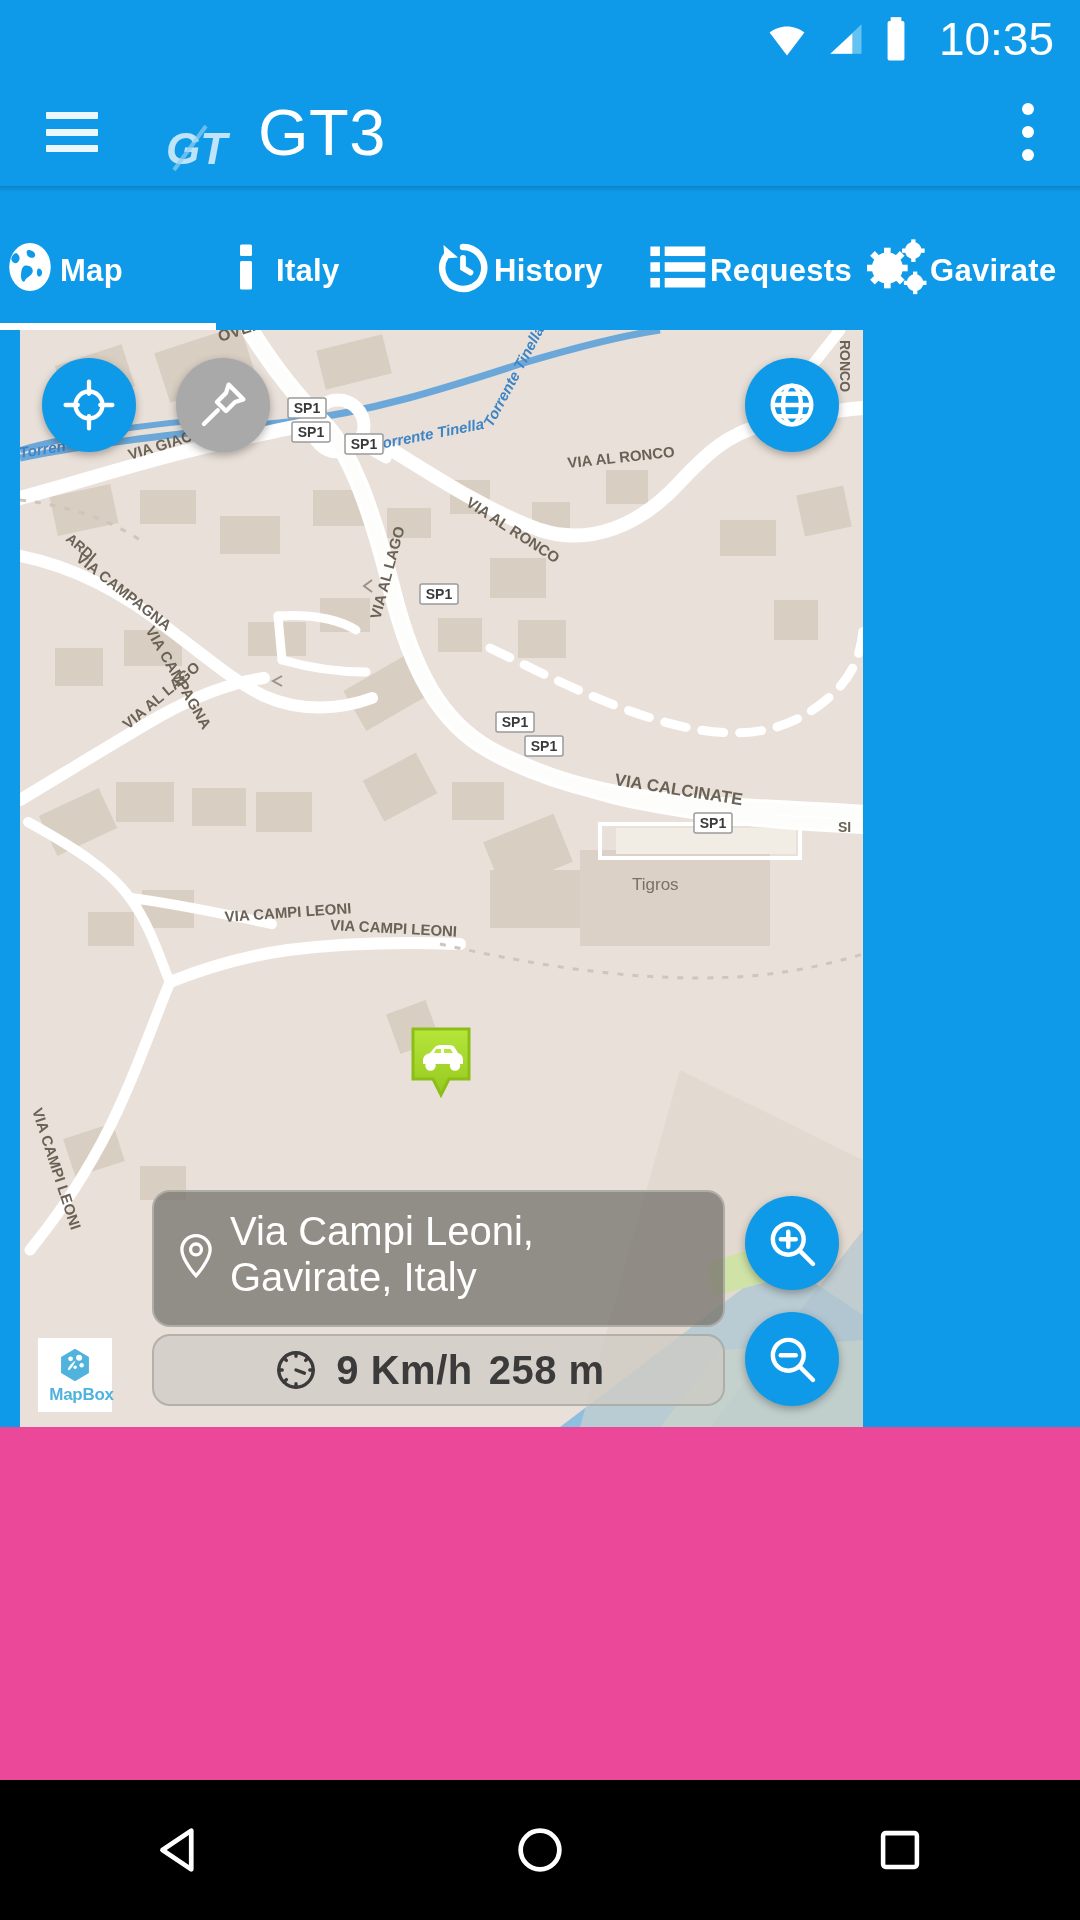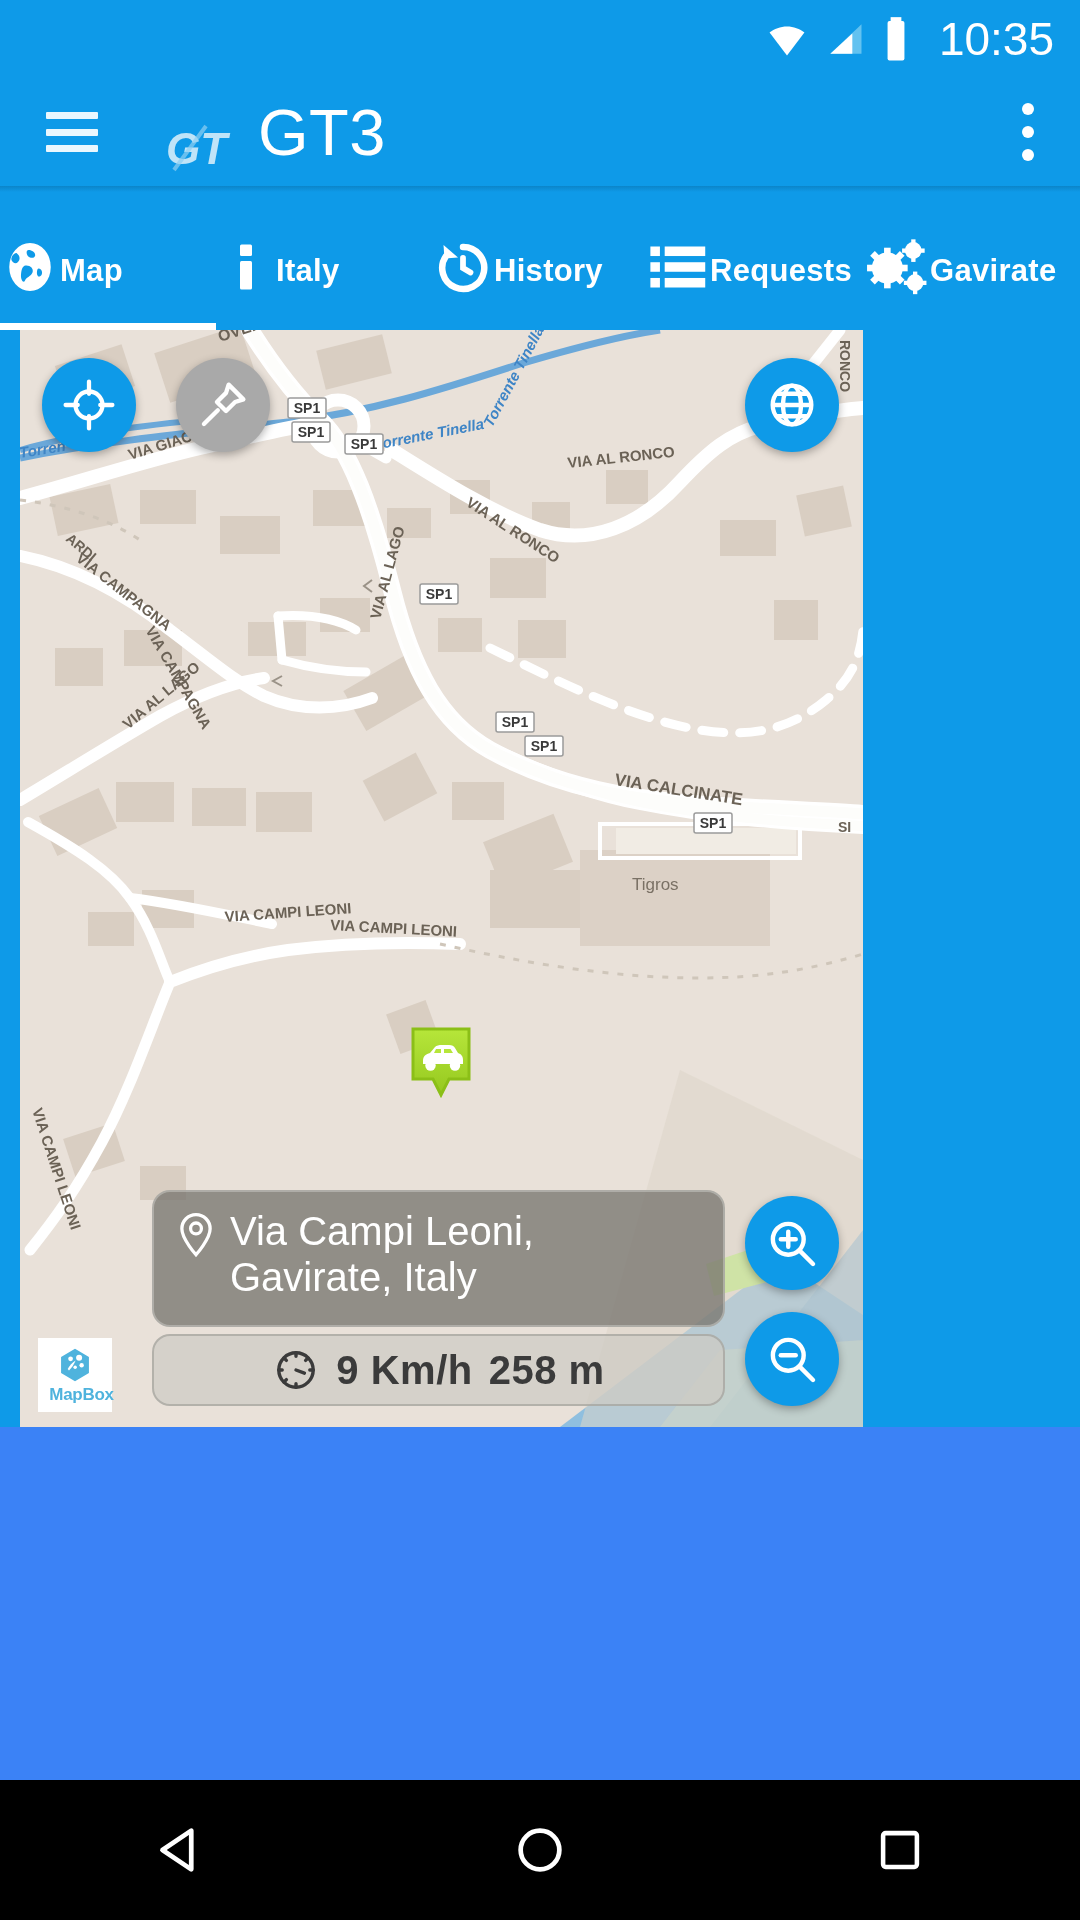--- a/index.html
+++ b/index.html
@@ -1,19 +1,19 @@
 <!DOCTYPE html>
 <html><head>
 <meta charset="utf-8">
 <style>
   * { margin:0; padding:0; box-sizing:border-box; }
   html,body { width:1080px; height:1920px; background:#000; }
   body { font-family:"Liberation Sans", sans-serif; overflow:hidden; }
 
-  #screen { position:relative; width:1080px; height:1920px; background:#3b82f6; overflow:hidden; }
+  #screen { position:relative; width:1080px; height:1920px; background:#ec4899; overflow:hidden; }
 
   
   .statusbar{
     position:absolute; top:0; left:0; width:1080px; height:78px;
     background:#0e9ae8; display:flex; align-items:center; justify-content:flex-end;
     padding-right:26px;
   }
   .sb-icons{ display:flex; align-items:center; gap:14px; }
   .sb-clock{ color:#fff; font-size:46px; font-weight:400; letter-spacing:0px; margin-left:14px;
              font-family:"Liberation Sans", sans-serif; }
@@ -65,21 +65,21 @@
   #fab-locate{ left:42px;  top:358px; width:94px; height:94px; }
   #fab-pin   { left:176px; top:358px; width:94px; height:94px; }
   #fab-globe { left:745px; top:358px; width:94px; height:94px; }
   #fab-zin   { left:745px; top:1196px; width:94px; height:94px; }
   #fab-zout  { left:745px; top:1312px; width:94px; height:94px; }
 
   
   .addrbar{
     position:absolute; left:152px; top:1190px; width:573px; min-height:114px;
     background:rgba(120,118,112,0.78); border:2px solid rgba(200,200,195,0.55);
-    border-radius:18px; display:flex; align-items:flex-start; padding:16px 18px 25px 22px; gap:14px;
+    border-radius:18px; display:flex; align-items:center; padding:16px 18px 25px 22px; gap:14px;
   }
   .addrtext{ color:#ffffff; font-size:40px; line-height:46px; font-weight:400; }
   .speedbar{
     position:absolute; left:152px; top:1334px; width:573px; height:72px;
     background:rgba(205,203,196,0.72); border:2px solid rgba(150,150,145,0.55);
     border-radius:18px; display:flex; align-items:center; justify-content:center; gap:16px;
   }
   .speedtxt{ color:#3b3b3b; font-size:40px; font-weight:bold; letter-spacing:0.5px; }
 
   .mapboxlogo{

